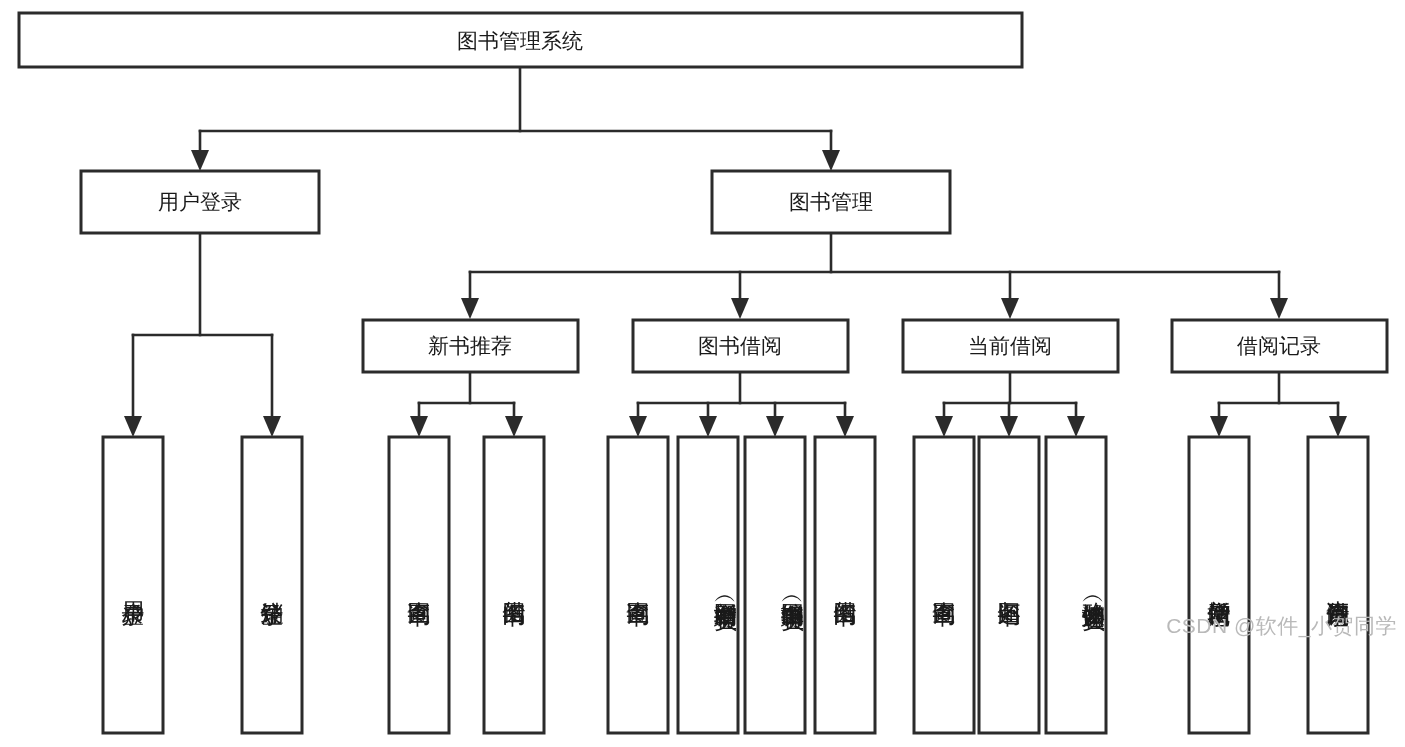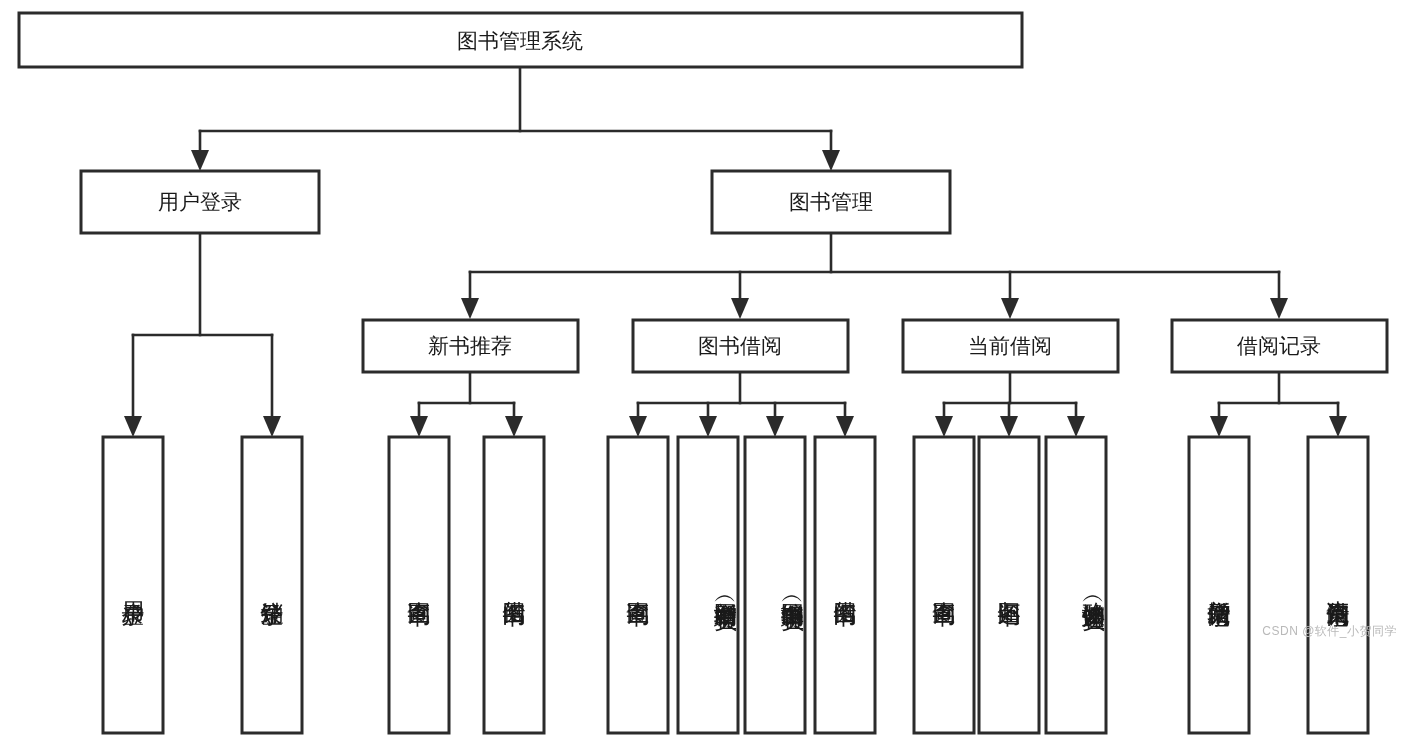--- a/index.html
+++ b/index.html
@@ -61,21 +61,21 @@
     justify-content: center;
     text-align: center;
     white-space: nowrap;
     pointer-events: none;
   }
   .watermark {
     position: absolute;
     right: 8px;
     bottom: 4px;
     font-family: "Liberation Sans", "DejaVu Sans", sans-serif;
-    font-size: 12px;
+    font-size: 21px;
     color: #b9b9b9;
     letter-spacing: 0.5px;
     white-space: nowrap;
   }
 </style>
 </head>
 <body>
 
 <div id="diagram-root">
 

